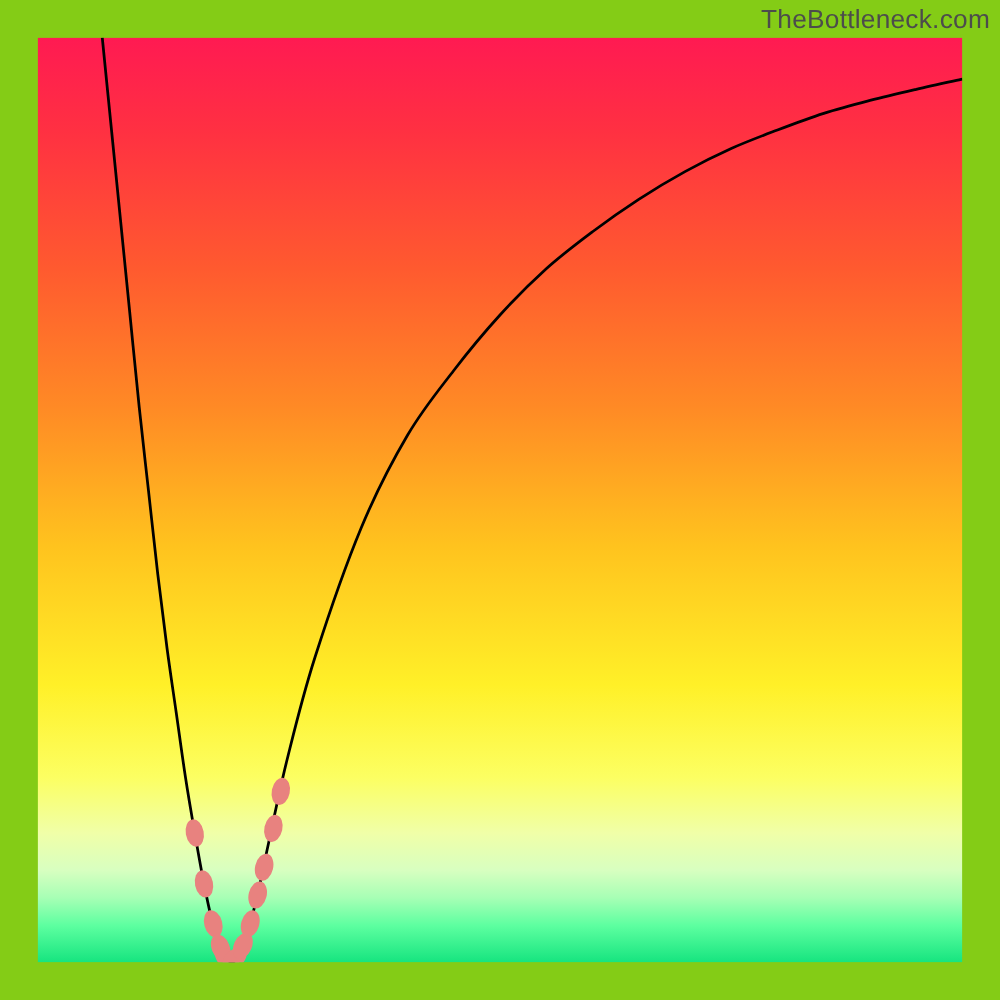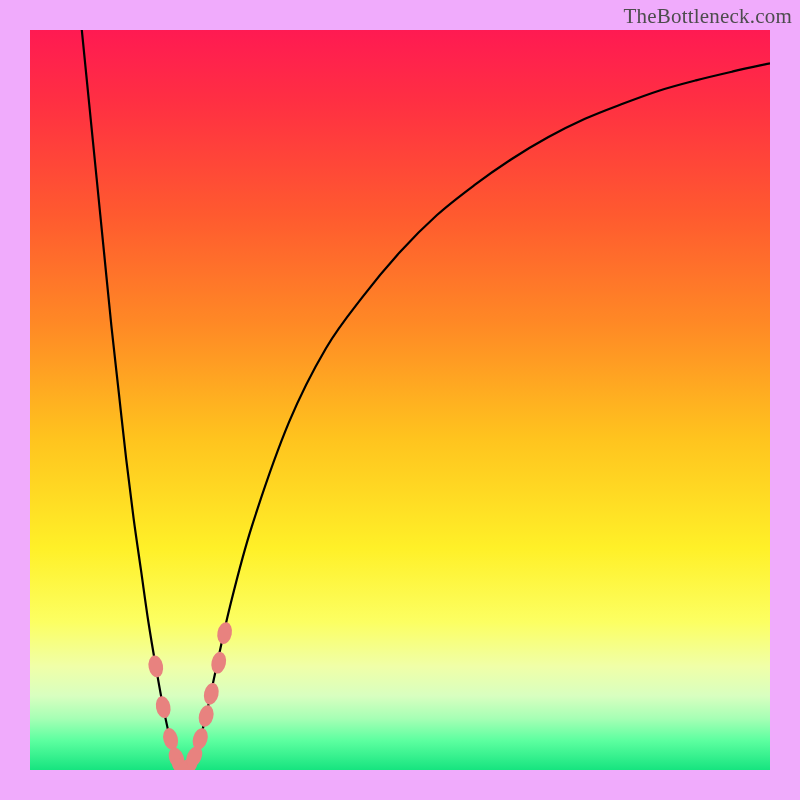--- a/index.html
+++ b/index.html
@@ -10,22 +10,21 @@
     overflow: hidden;
     background: #000;
     font-family: Arial, Helvetica, sans-serif;
   }
   .frame {
     position: absolute;
     left: 0;
     top: 0;
     width: 800px;
     height: 800px;
-    background: #f0abfc;
-    font-family: Liberation Serif, serif;
+    background: #84cc16;
   }
   .plot-area {
     position: absolute;
     left: 30px;
     top: 30px;
     width: 740px;
     height: 740px;
     overflow: hidden;
   }
   .gradient-bg {

